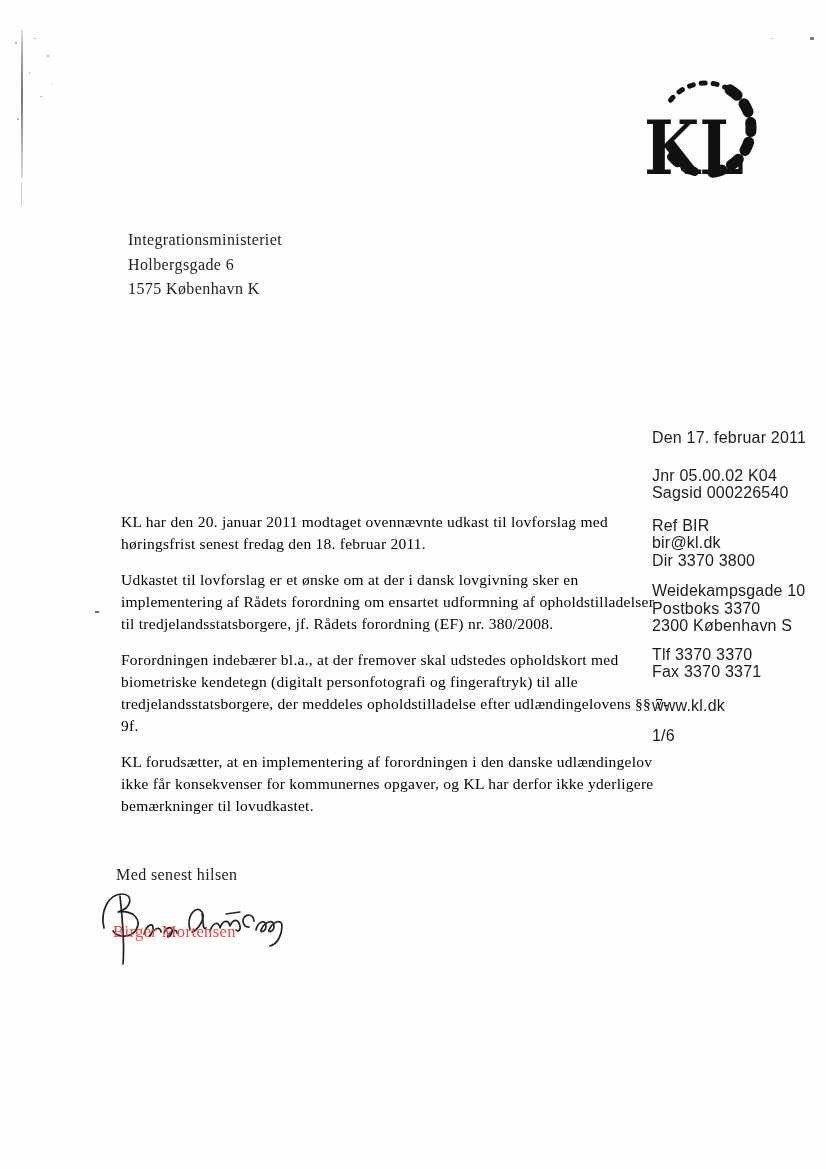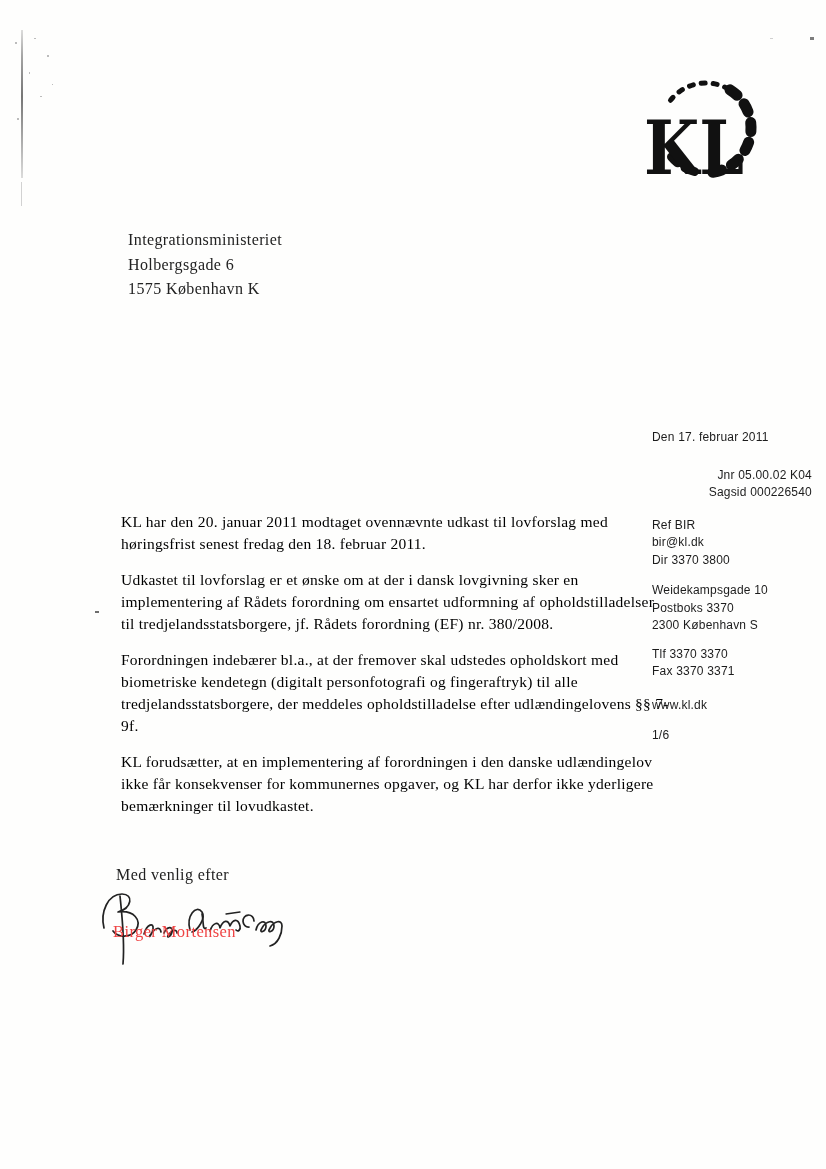--- a/index.html
+++ b/index.html
@@ -84,27 +84,27 @@
     letter-spacing: .4px;
     color: #ef4444;
   }
 
   
   .sidebar {
     position: absolute;
     left: 652px; top: 429px;
     width: 160px;
     font-family: "Liberation Sans", "DejaVu Sans", sans-serif;
-    font-size: 12px;
+    font-size: 16px;
     line-height: 17.5px;
     letter-spacing: .2px;
     color: #1c1c1c;
   }
   .sb-g1 { margin-bottom: 20px; }
-  .sb-g2 { margin-bottom: 15px; text-align: right; }
+  .sb-g2 { margin-bottom: 15px; }
   .sb-g3 { margin-bottom: 13px; }
   .sb-g4 { margin-bottom: 11px; }
   .sb-g5 { margin-bottom: 16px; }
   .sb-g6 { margin-bottom: 13px; }
 
   .kl-logo { position: absolute; left: 642px; top: 76px; }
 </style>
 </head>
 <body>
 
@@ -139,21 +139,21 @@
   </div>
 
 
   <div class="body-text">
     <p>KL har den 20. januar 2011 modtaget ovennævnte udkast til lovforslag med høringsfrist senest fredag den 18. februar 2011.</p>
     <p>Udkastet til lovforslag er et ønske om at der i dansk lovgivning sker en implementering af Rådets forordning om ensartet udformning af opholdstilladelser til tredjelandsstatsborgere, jf. Rådets forordning (EF) nr. 380/2008.</p>
     <p>Forordningen indebærer bl.a., at der fremover skal udstedes opholdskort med biometriske kendetegn (digitalt personfotografi og fingeraftryk) til alle tredjelandsstatsborgere, der meddeles opholdstilladelse efter udlændingelovens §§ 7-9f.</p>
     <p>KL forudsætter, at en implementering af forordningen i den danske udlændingelov ikke får konsekvenser for kommunernes opgaver, og KL har derfor ikke yderligere bemærkninger til lovudkastet.</p>
   </div>
 
-  <div class="closing">Med venlig efter</div>
+  <div class="closing">Med senest hilsen</div>
 
   <svg class="signature-svg" width="200" height="82" viewBox="0 0 200 82">
     <g fill="none" stroke="#222" stroke-width="1.7" stroke-linecap="round" stroke-linejoin="round">
       <path d="M6,42 C2,26 10,8 24,8 C36,8 34,22 20,26 C36,24 44,34 38,44 C33,52 20,52 15,45"></path>
       <path d="M22,10 C24,30 27,55 25,78"></path>
       <path d="M46,48 C49,38 56,36 55,43 C54,50 49,53 53,48 C57,42 62,40 63,46"></path>
       <path d="M66,47 C69,40 75,40 74,46 C73,51 67,53 71,48 C74,44 79,43 79,47"></path>
       <path d="M92,44 C88,30 98,18 104,26 C108,32 100,44 94,46"></path>
       <path d="M104,28 C106,36 104,44 108,42"></path>
       <path d="M112,45 C115,36 121,35 122,42 C125,34 130,33 132,40 C135,33 140,32 142,40 C143,44 140,46 138,44"></path>

